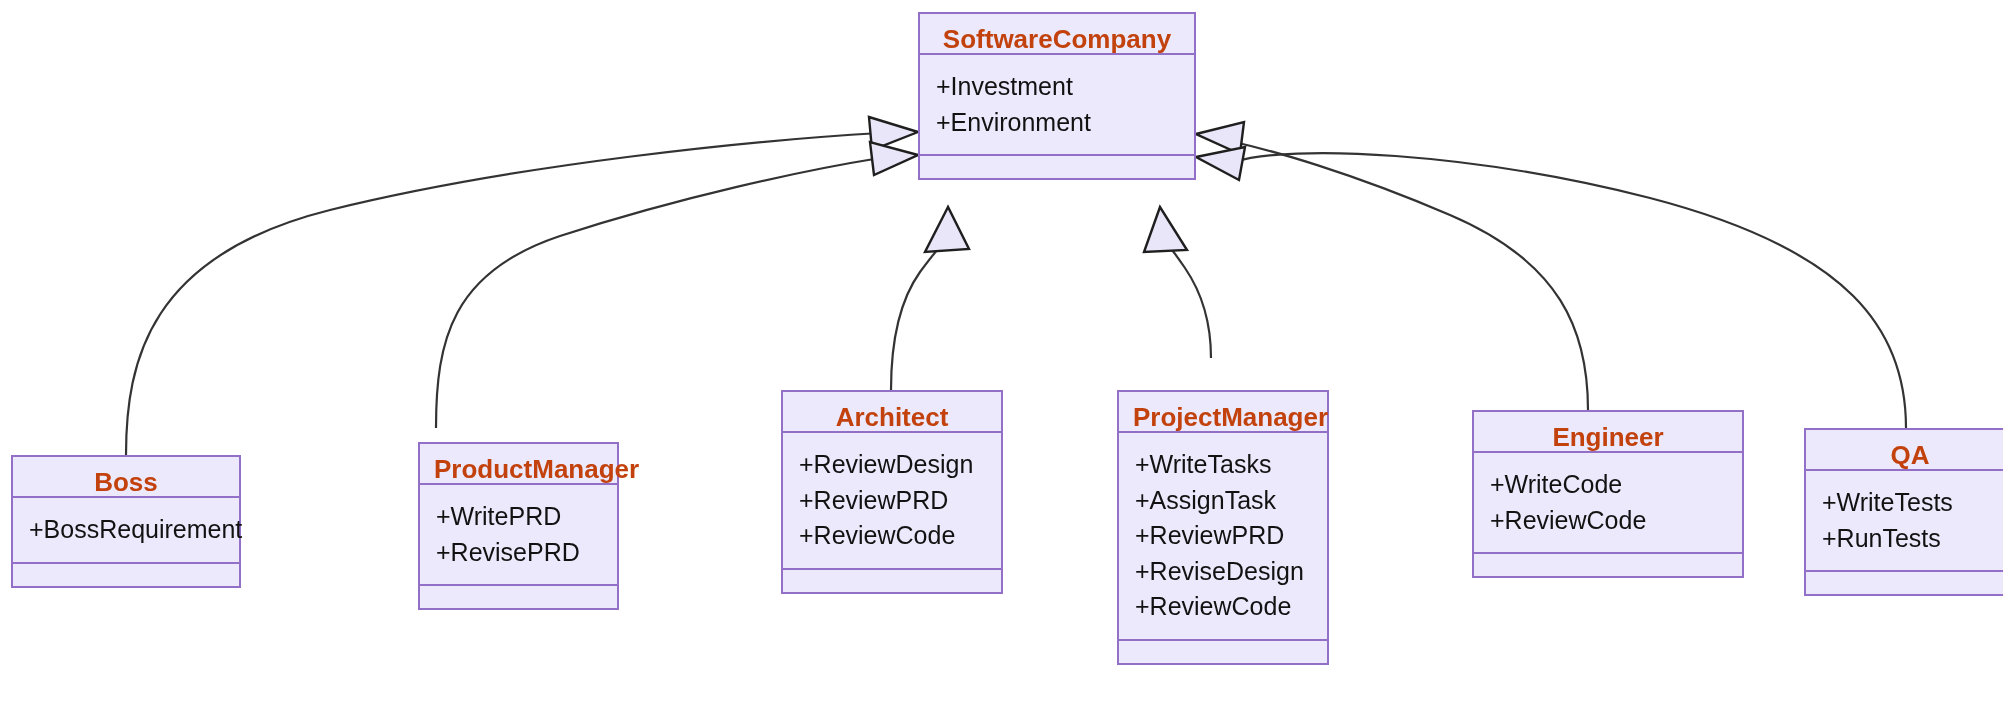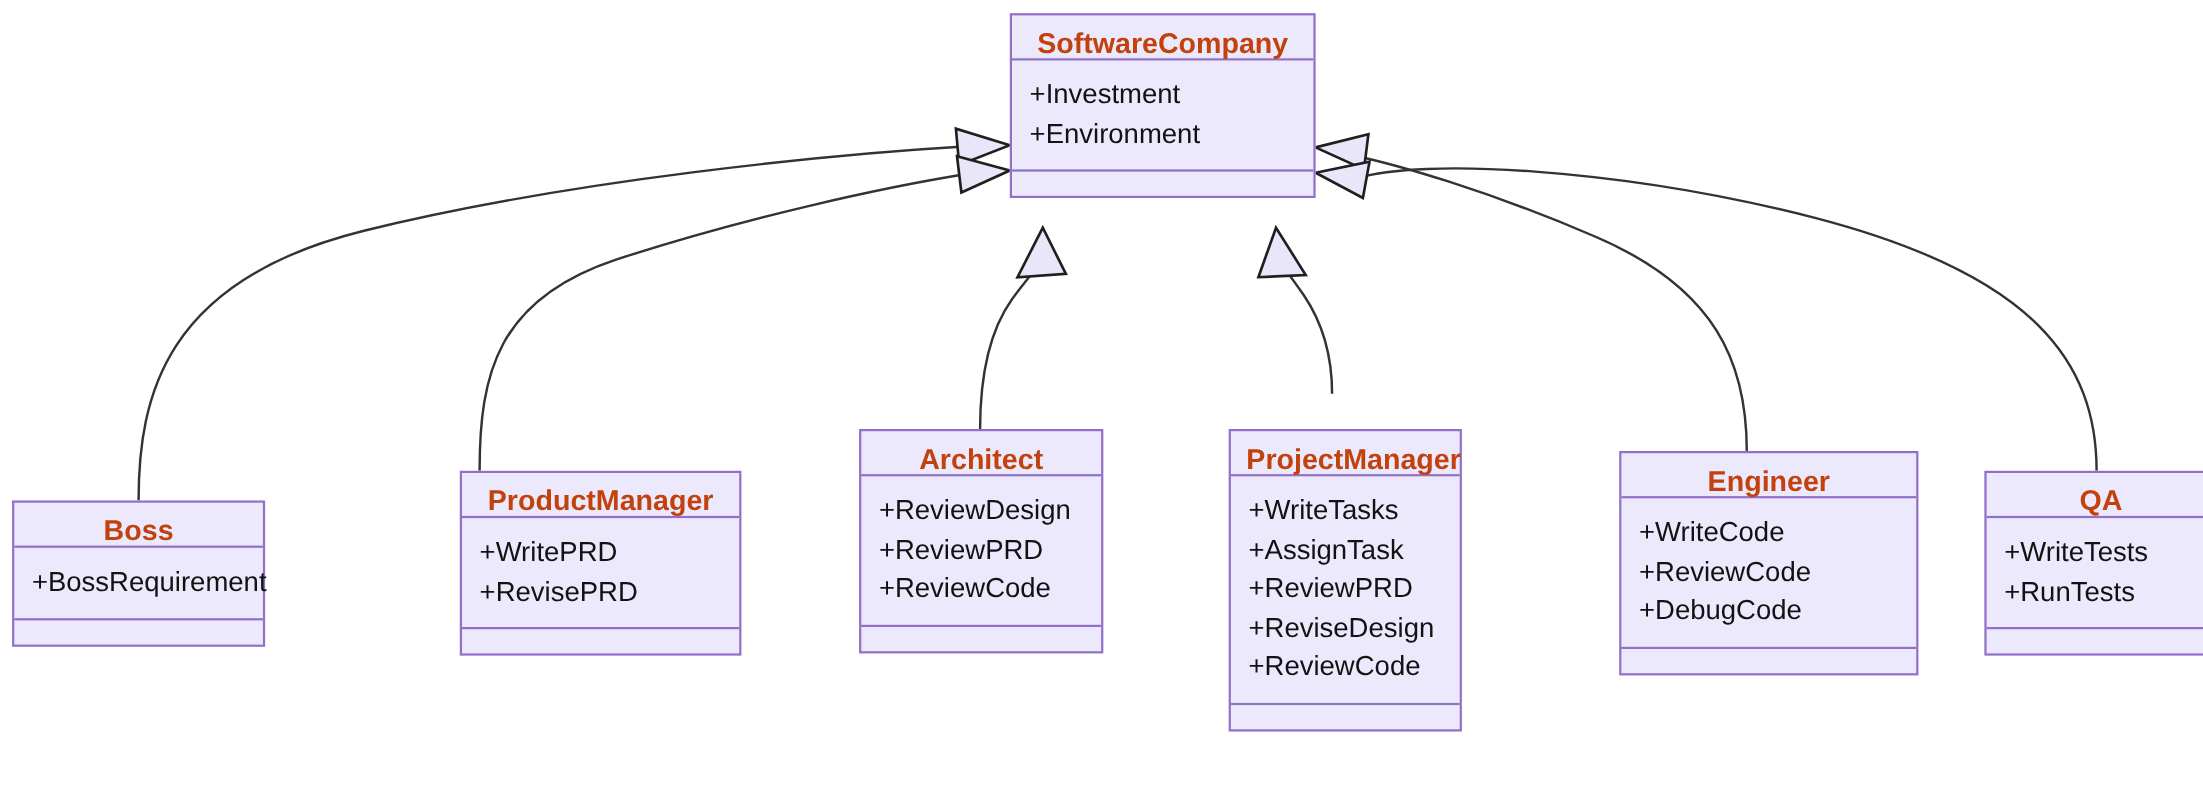--- a/index.html
+++ b/index.html
@@ -57,21 +57,21 @@
     line-height: 1.42;
     white-space: nowrap;
   }
   .class-methods {
     box-sizing: border-box;
     min-height: 22px;
   }
   
   .cls-softwarecompany { left: 918px;  top: 12px;  width: 278px; }
   .cls-boss           { left: 11px;   top: 455px; width: 230px; }
-  .cls-productmanager { left: 418px;  top: 428px; width: 256px; }
+  .cls-productmanager { left: 418px;  top: 442px; width: 201px; }
   .cls-architect      { left: 781px;  top: 390px; width: 222px; }
   .cls-projectmanager { left: 1117px; top: 358px; width: 212px; margin-top: 32px; }
   .cls-engineer       { left: 1472px; top: 410px; width: 272px; }
   .cls-qa             { left: 1804px; top: 428px; width: 212px; }
 </style>
 </head>
 <body>
 
 <div id="diagram-root">
 
@@ -142,21 +142,20 @@
       <div class="member-row">+ReviewCode</div>
     </div>
     <div class="class-methods"></div>
   </div>
 
   <div class="uml-class cls-engineer">
     <div class="class-title">Engineer</div>
     <div class="class-members">
       <div class="member-row">+WriteCode</div>
       <div class="member-row">+ReviewCode</div>
-      <div class="member-row">+DebugCode</div>
     </div>
     <div class="class-methods"></div>
   </div>
 
   <div class="uml-class cls-qa">
     <div class="class-title">QA</div>
     <div class="class-members">
       <div class="member-row">+WriteTests</div>
       <div class="member-row">+RunTests</div>
     </div>

